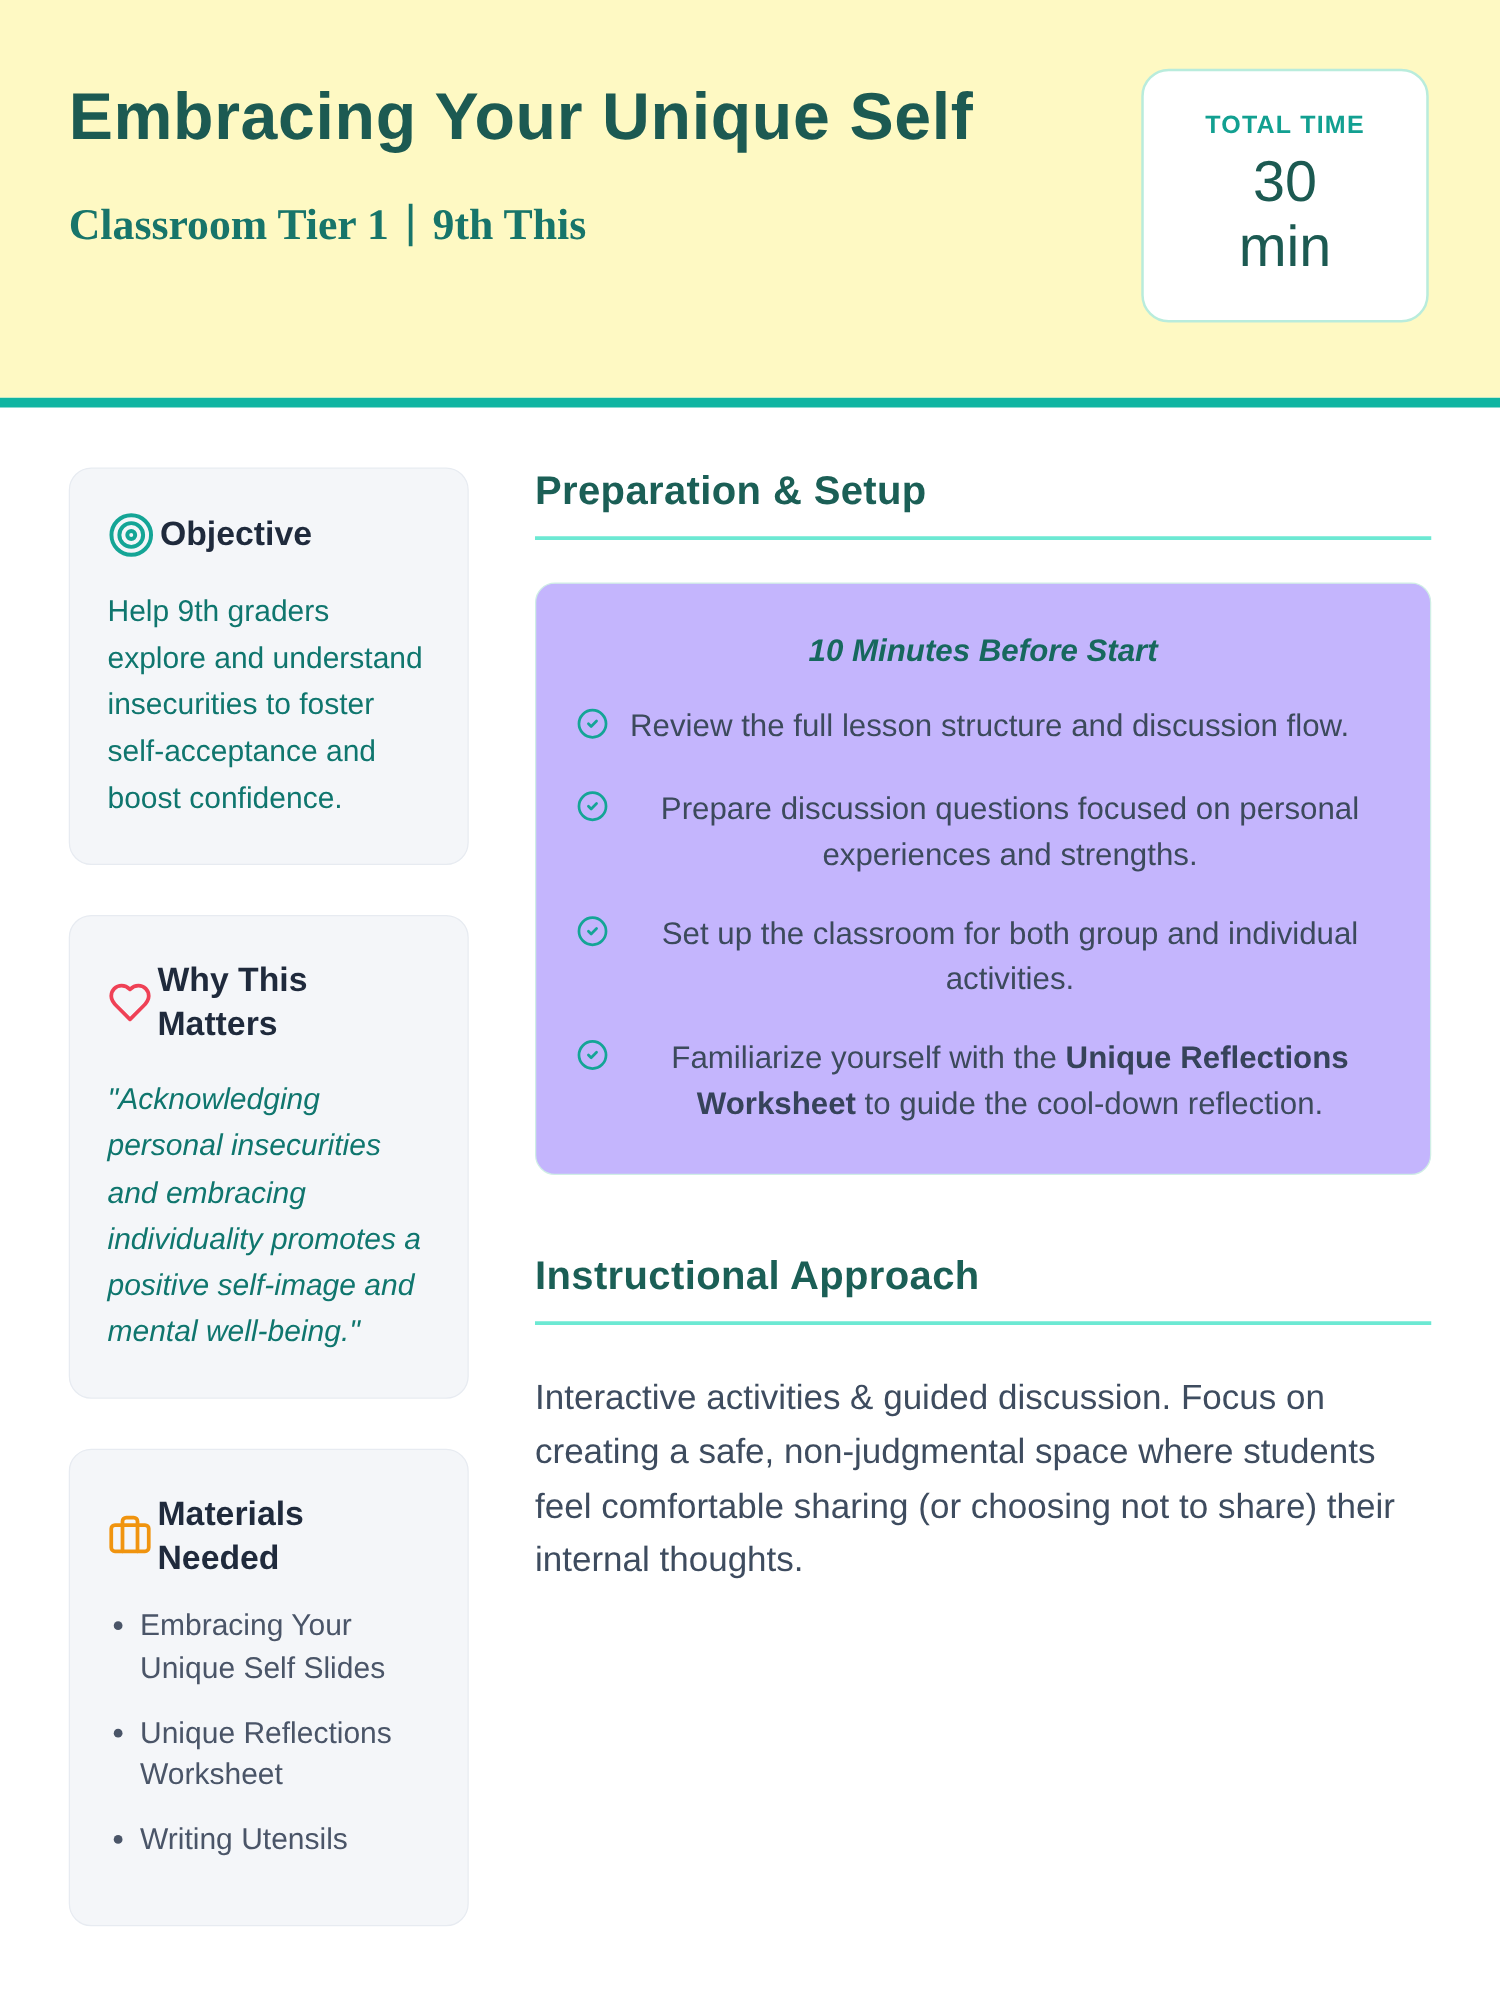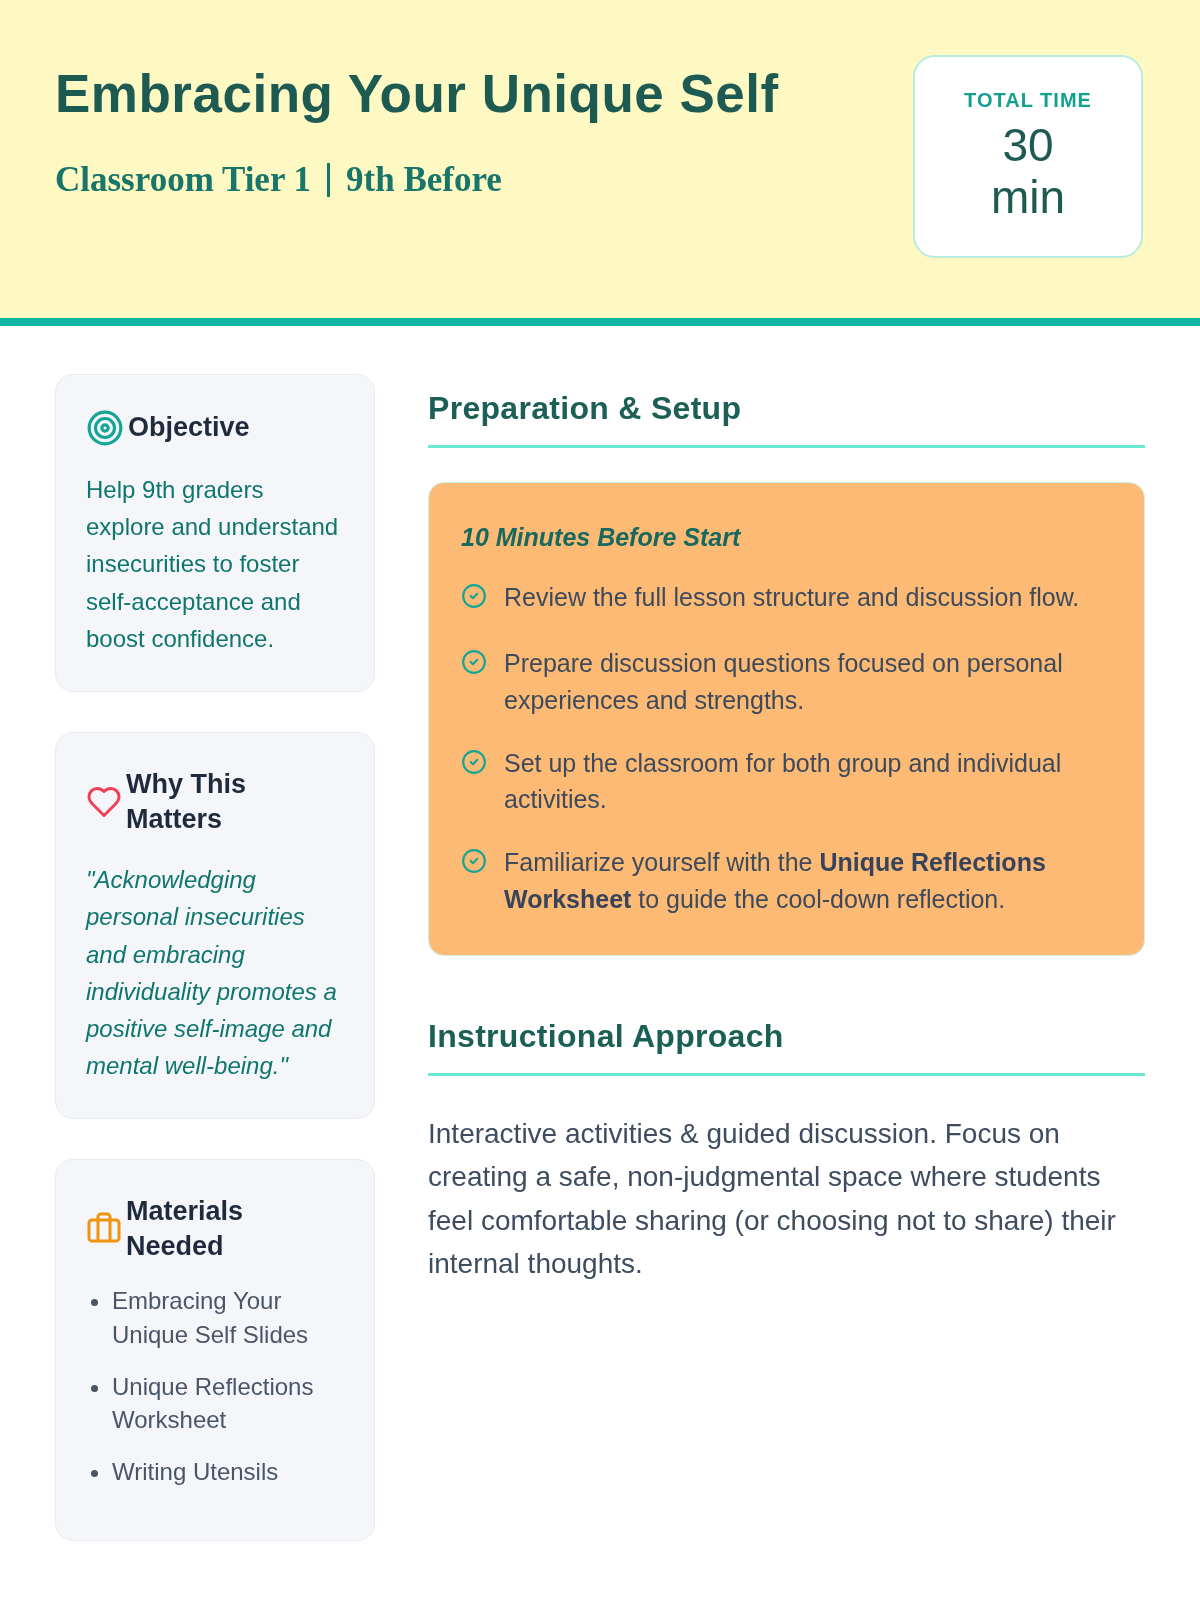--- a/index.html
+++ b/index.html
@@ -64,21 +64,21 @@
   }
   .top-bar { height: 8px; background: #10b5a2; }
 
   
   .content {
     display: flex;
     gap: 53px;
     padding: 48px 55px 0 55px;
   }
   aside { width: 320px; flex-shrink: 0; }
-  main { flex: 1; min-width: 0; margin-top: 16px; }
+  main { flex: 1; min-width: 0; }
 
   
   .side-card {
     background: #f4f6f9;
     border: 1px solid #e7ebf1;
     border-radius: 18px;
     padding: 34px 30px;
     margin-bottom: 40px;
   }
   .side-head { display: flex; align-items: center; gap: 4px; }
@@ -105,24 +105,25 @@
   .section-heading {
     margin: 0;
     font-size: 32px; font-weight: 800;
     color: #1b5f56;
     letter-spacing: 0.3px;
     padding-bottom: 18px;
     border-bottom: 3px solid #6ce9d3;
   }
   .prep-card {
     margin-top: 34px;
-    background: #fdba74;
+    background: #c4b5fd;
     border: 1.5px solid #cfeee5;
     border-radius: 16px;
     padding: 40px 32px 38px 32px;
+    text-align: center;
   }
   .prep-label {
     margin: 0;
     font-size: 25px; font-weight: 700; font-style: italic;
     color: #17685e;
   }
   .check-list { list-style: none; margin: 0; padding: 0; }
   .check-list li {
     display: flex; gap: 17px;
     margin-top: 27px;
@@ -140,21 +141,21 @@
   }
 </style>
 </head>
 <body>
 
 <header class="page-header">
   <h1 class="lesson-title">Embracing Your Unique Self</h1>
   <div class="lesson-subtitle">
     <span>Classroom Tier 1</span>
     <span class="subtitle-divider"></span>
-    <span>9th Before</span>
+    <span>9th This</span>
   </div>
   <div class="time-card">
     <div class="time-label">TOTAL TIME</div>
     <div class="time-value">30 min</div>
   </div>
 </header>
 <div class="top-bar"></div>
 
 <div class="content">
 

